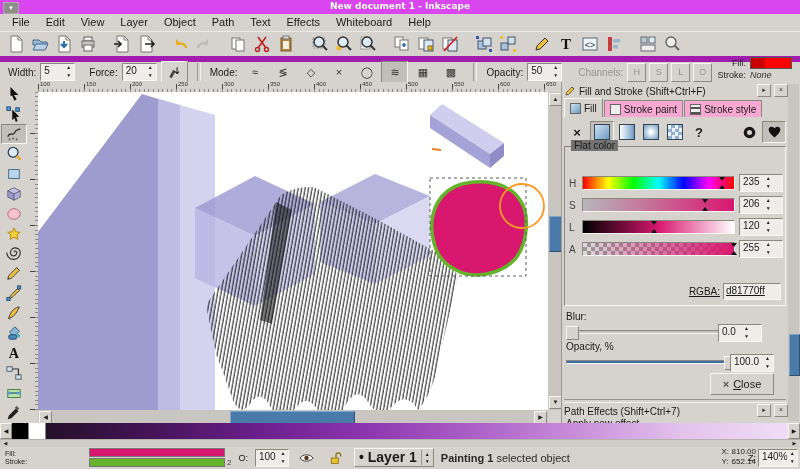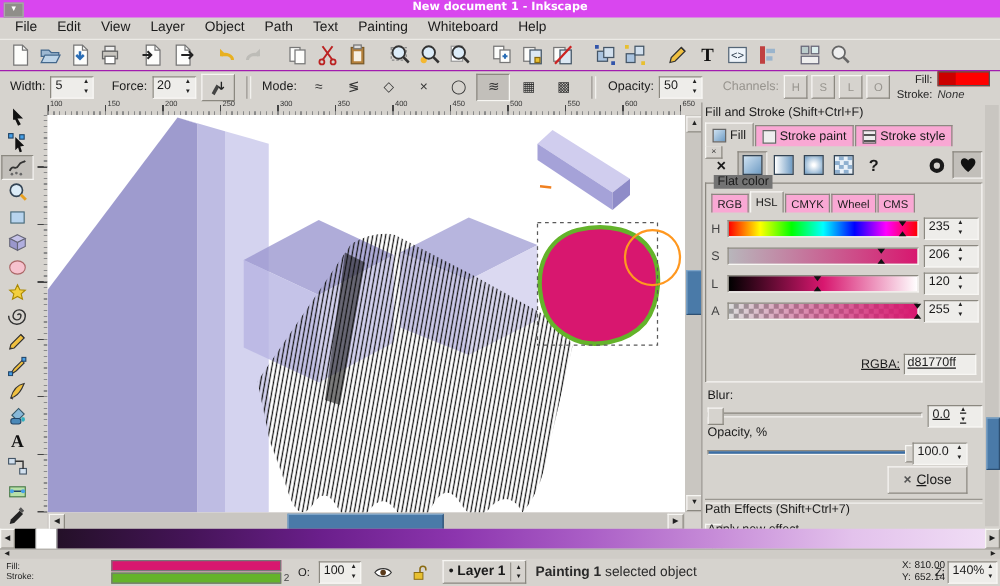--- a/index.html
+++ b/index.html
@@ -14,21 +14,21 @@
   .win-menu{position:absolute;left:3px;top:2px;width:14px;height:10px;background:#8f8e8a;border:1px solid #aaa;color:#fff;font-size:7px;line-height:9px;text-align:center;}
   
   .menubar{position:absolute;left:0;top:14px;width:728px;height:17px;display:flex;align-items:center;padding-left:4px;box-sizing:border-box;}
   .menu-item{padding:1px 8px 2px 8px;}
   
   .cmdbar{position:absolute;left:0;top:31px;width:800px;height:25px;display:flex;align-items:center;padding-left:4px;box-sizing:border-box;border-top:1px solid #eceae6;}
   .tb-group{display:flex;align-items:center;margin-right:10px;}
   .tb-btn{width:22px;height:22px;display:flex;align-items:center;justify-content:center;}
   .tb-btn.dim{opacity:.4;}
   
-  .optbar{position:absolute;left:0;top:56px;width:800px;height:26px;display:flex;align-items:center;padding-left:8px;box-sizing:border-box;border-top:1px solid #a21caf;font-size:10px;gap:4px;}
+  .optbar{position:absolute;left:0;top:56px;width:800px;height:26px;display:flex;align-items:center;padding-left:8px;box-sizing:border-box;border-top:6px solid #a21caf;font-size:10px;gap:4px;}
   .spin{display:inline-flex;height:16px;align-items:stretch;}
   .spin .val{padding:1px 3px 0 3px;min-width:16px;font-size:10px;overflow:hidden;white-space:nowrap;}
   .spin .arrs{width:11px;display:flex;flex-direction:column;}
   .spin .arrs div{flex:1;font-size:5px;line-height:7px;text-align:center;color:#222;}
   .vsep{width:2px;height:18px;border-left:1px solid #9a9791;border-right:1px solid #f2f1ee;margin:0 5px;}
   .mode-btn{width:25px;height:20px;display:flex;align-items:center;justify-content:center;font-size:11px;color:#333;}
   .chan-btn{width:17px;height:17px;display:flex;align-items:center;justify-content:center;font-size:9px;color:#97948e;}
   .disabled-label{color:#97948e;}
   .fs-indicator{position:absolute;right:6px;top:57px;font-size:9px;color:#222;}
   .fs-indicator table{border-collapse:collapse;}
@@ -46,21 +46,21 @@
   .canvas{position:absolute;left:38px;top:92px;width:510px;height:318px;background:#fff;}
   
   .vscroll{position:absolute;left:548px;top:92px;width:13px;height:318px;background:#c9c6c1;}
   .hscroll{position:absolute;left:38px;top:410px;width:510px;height:13px;background:#c9c6c1;}
   .sb-btn{position:absolute;width:11px;height:11px;font-size:6px;line-height:10px;text-align:center;color:#222;}
   .sb-thumb{position:absolute;background:#4a7aa8;border:1px solid;border-color:#7fa5c8 #2d4f72 #2d4f72 #7fa5c8;}
   .corner2{position:absolute;left:548px;top:410px;width:13px;height:13px;background:#d6d3ce;}
   
   .dock{position:absolute;left:561px;top:82px;width:239px;height:341px;background:#d6d3ce;border-left:1px solid #9a9791;box-sizing:border-box;}
   .dock-inner{position:absolute;left:2px;top:0;width:224px;height:341px;}
-  .panel-header{position:absolute;left:0;width:224px;height:15px;display:flex;align-items:flex-start;font-size:10px;gap:3px;flex-direction:column;}
+  .panel-header{position:absolute;left:0;width:224px;height:15px;display:flex;align-items:flex-end;font-size:10px;gap:3px;}
   .ph-btn{width:12px;height:11px;font-size:7px;line-height:9px;text-align:center;color:#333;}
   .ph-spacer{flex:1;}
   .fs-tabs{position:absolute;left:0;top:16px;height:19px;display:flex;align-items:flex-end;}
   .tab{height:16px;display:flex;align-items:center;gap:3px;padding:0 5px;font-size:10px;border:1px solid #8b8880;border-bottom:none;background:#f9a8d4;margin-right:1px;}
   .tab.active{background:#d6d3ce;height:18px;border-color:#f7f6f3 #8b8880 transparent #f7f6f3;}
   .tabsq{width:9px;height:9px;border:1px solid #666;}
   .paint-row{position:absolute;left:2px;top:38px;width:220px;height:24px;display:flex;align-items:center;gap:2px;}
   .pt{width:22px;height:20px;display:flex;align-items:center;justify-content:center;font-weight:bold;font-size:13px;}
   .pt .swb{width:14px;height:14px;border:1px solid #345;}
   .frame{position:absolute;left:0;top:64px;width:222px;height:160px;border:1px solid;border-color:#8b8880 #f7f6f3 #f7f6f3 #8b8880;box-sizing:border-box;}
@@ -95,21 +95,21 @@
   .pal-scroll{position:absolute;left:0;top:439px;width:800px;height:7px;background:#cfccc7;border-top:1px solid #b5b2ad;}
   .pal-scroll .sb-btn{height:6px;line-height:6px;width:9px;font-size:5px;}
   
   .statusbar{position:absolute;left:0;top:446px;width:800px;height:23px;display:flex;align-items:center;padding-left:5px;box-sizing:border-box;gap:7px;}
   .si-labels{display:flex;flex-direction:column;font-size:7px;color:#222;line-height:8px;width:26px;}
   .si-swatches{display:flex;flex-direction:column;gap:1px;margin-left:58px;}
   .si-bar{width:134px;height:7px;border:1px solid #777;}
   .si-width{font-size:8px;color:#444;margin-left:2px;align-self:flex-end;}
   .icon-btn{width:20px;height:17px;display:flex;align-items:center;justify-content:center;}
   .layer-box{height:17px;display:flex;align-items:center;}
-  .layer-name{padding:0 4px;font-size:11px;font-weight:bold;height:15px;line-height:15px;}
+  .layer-name{padding:0 4px;font-size:14px;font-weight:bold;height:15px;line-height:15px;}
   .coords{position:absolute;right:44px;top:447px;font-size:8px;text-align:left;color:#222;line-height:10px;}
   .coords b{font-weight:normal;display:inline-block;width:10px;}
   .zoom-box{position:absolute;right:2px;top:449px;display:flex;align-items:center;gap:2px;font-size:9px;}
   .msg{font-size:11px;color:#2a2a2a;}
 </style>
 </head>
 <body>
 
 <div id="app">
 
@@ -119,21 +119,21 @@
   </div>
 
   <div class="menubar" id="menubar">
       <span class="menu-item">File</span>
       <span class="menu-item">Edit</span>
       <span class="menu-item">View</span>
       <span class="menu-item">Layer</span>
       <span class="menu-item">Object</span>
       <span class="menu-item">Path</span>
       <span class="menu-item">Text</span>
-      <span class="menu-item">Painting</span>
+      <span class="menu-item">Effects</span>
       <span class="menu-item">Whiteboard</span>
       <span class="menu-item">Help</span>
     </div>
 
   <div class="cmdbar" id="cmdbar">
       <span class="tb-group">
         <span class="tb-btn flatbtn">
           <svg viewBox="0 0 18 18" width="18" height="18">
             <path d="M4 1h7l4 4v12H4z" fill="#fdfdfb" stroke="#777"></path>
             <path d="M11 1v4h4" fill="none" stroke="#777"></path>
@@ -630,27 +630,20 @@
         </span>
         <span class="pt pressed">
           <svg width="15" height="15" viewBox="0 0 18 18">
               <path d="M9 15C4 11 2 8 2 5.5 2 3.5 3.5 2 5.5 2 7 2 8.3 3 9 4c.7-1 2-2 3.5-2C14.5 2 16 3.5 16 5.5 16 8 14 11 9 15z" fill="#111"></path>
             </svg>
         </span>
       </div>
 
       <div class="frame">
         <span class="frame-label">Flat color</span>
-        <div class="color-tabs" id="color-tabs">
-            <span class="tab">RGB</span>
-            <span class="tab active">HSL</span>
-            <span class="tab">CMYK</span>
-            <span class="tab">Wheel</span>
-            <span class="tab">CMS</span>
-          </div>
         <div id="sliders">
             <div class="slider-row" style="top: 28px;">
               <span class="ch">H</span>
               <span class="sbar" style="background:linear-gradient(90deg,#f00,#ff0,#0f0,#0ff,#00f,#f0f,#f00);">
                 <span class="marker-t" style="left:calc(92.2% - 3px);"></span>
                 <span class="marker-b" style="left:calc(92.2% - 3px);"></span>
               </span>
               <span class="spin entry sspin">
                 <span class="val">235</span>
                 <span class="arrs">
@@ -706,21 +699,21 @@
           <span>RGBA:</span>
           <span class="entry rgba-entry">d81770ff</span>
         </div>
       </div>
 
       <span class="lab" style="top:229px;">Blur:</span>
       <div class="hslider" style="top:243px;">
         <div class="track"></div>
         <div class="handle raised" style="left:0;"></div>
       </div>
-      <span class="spin entry sspin" style="position:absolute;right:2px;top:242px;text-decoration:underline;">
+      <span class="spin entry sspin" style="position:absolute;right:26px;top:242px;">
           <span class="val">0.0</span>
           <span class="arrs">
             <div>▲</div>
             <div>▼</div>
           </span>
         </span>
 
       <span class="lab" style="top:259px;">Opacity, %</span>
       <div class="hslider" style="top:273px;">
         <div class="track"></div>

